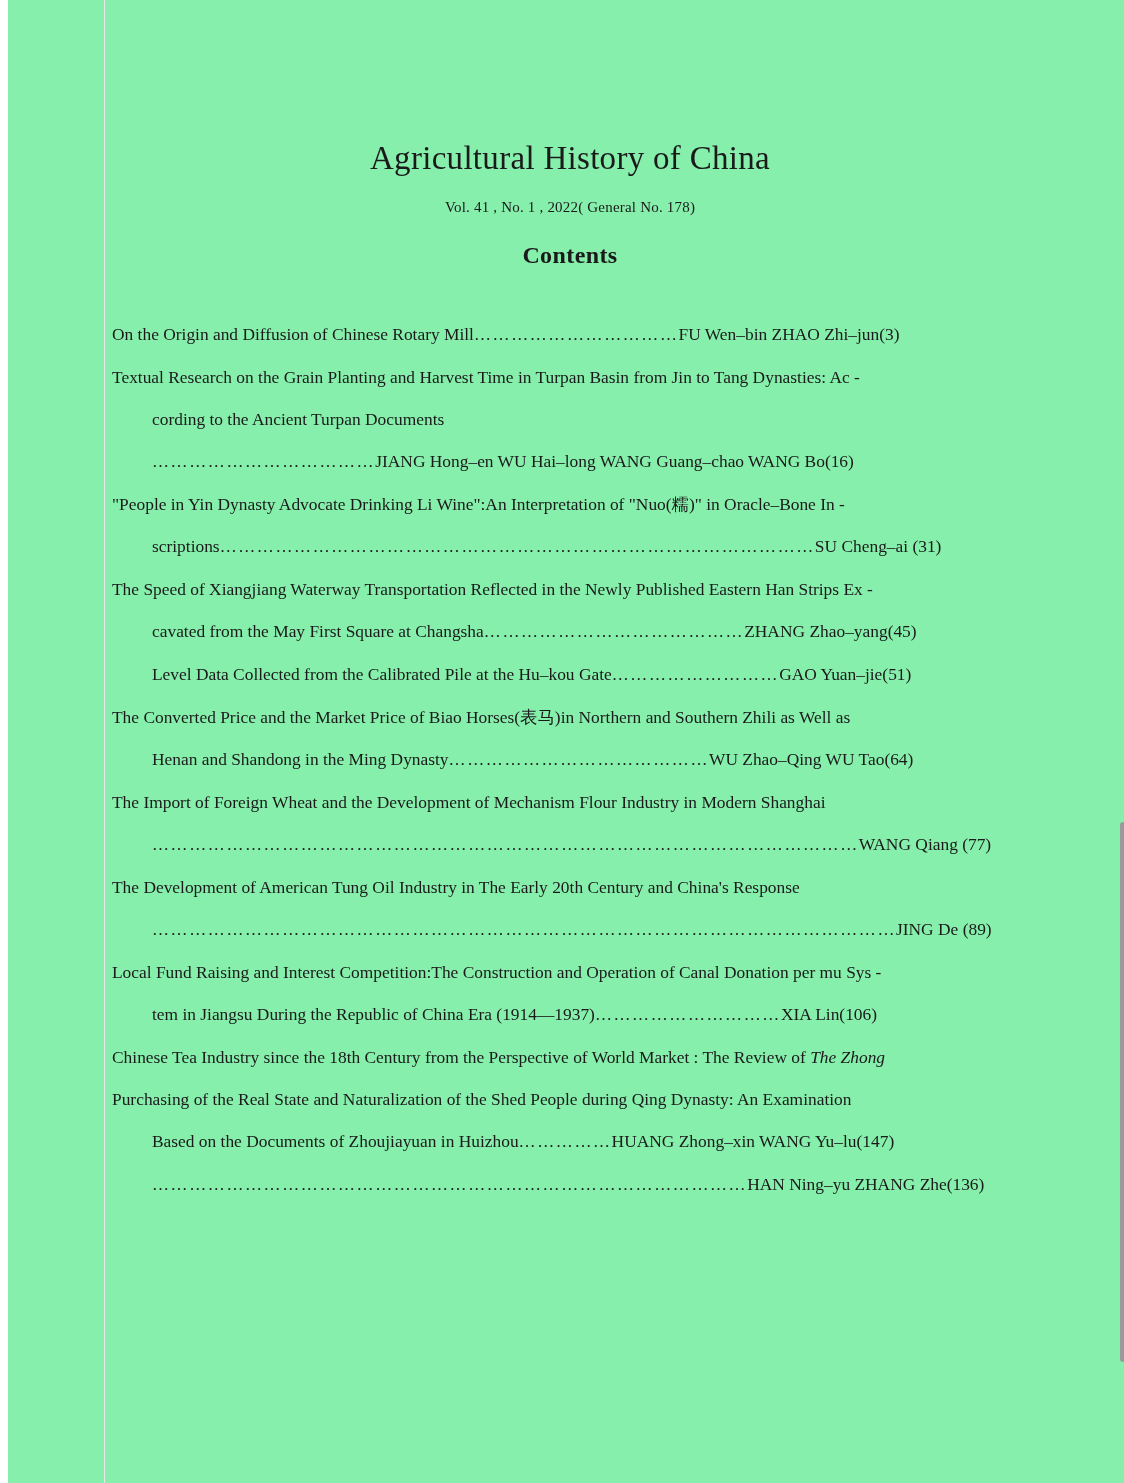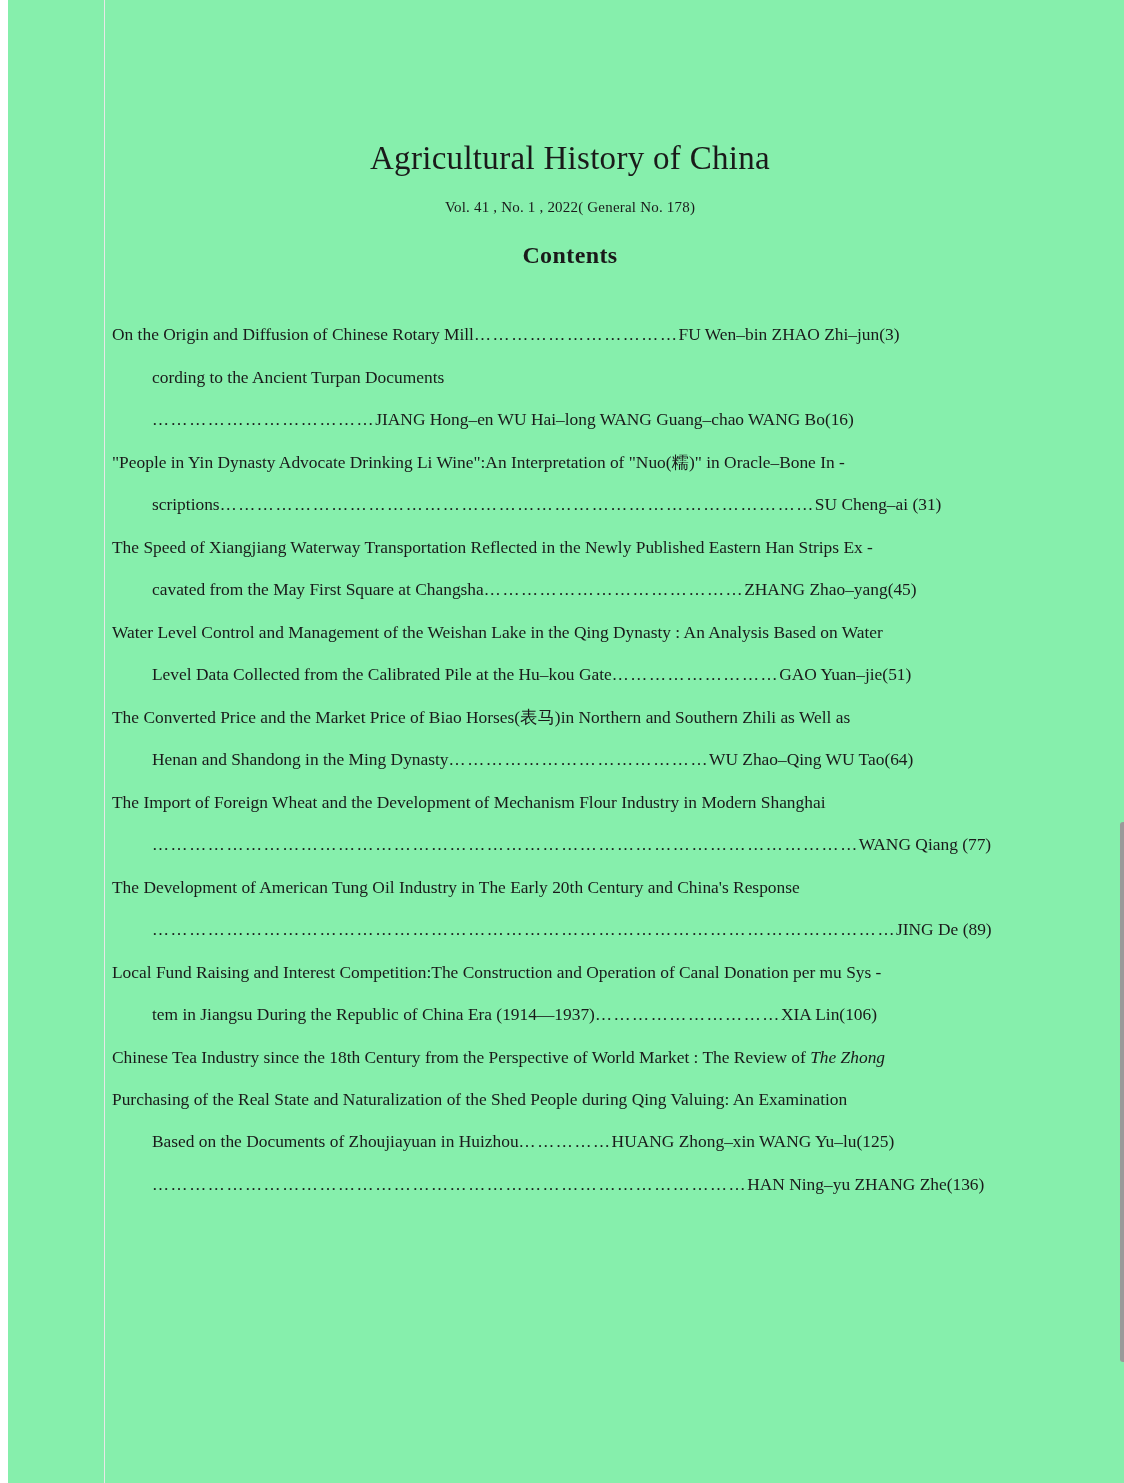--- a/index.html
+++ b/index.html
@@ -90,33 +90,33 @@
 
   <h1 class="journal-title">Agricultural History of China</h1>
   <div class="issue-line">Vol. 41 , No. 1 , 2022( General No. 178)</div>
   <div class="contents-heading">Contents</div>
 
   <div class="toc" id="toc-root">
       <div class="entry">
         <div class="line"><span class="ttl">On the Origin and Diffusion of Chinese Rotary Mill</span><span class="leader">……………………………</span><span class="authors">FU Wen–bin   ZHAO Zhi–jun(3)</span></div>
       </div>
       <div class="entry">
+        <div class="line"><span class="ttl">Textual Research on the Grain Planting and Harvest Time in Turpan Basin from Jin to Tang Dynasties: Ac -</span></div>
         <div class="line indent"><span class="ttl">cording to the Ancient Turpan Documents</span></div>
         <div class="line indent"><span class="leader">………………………………</span><span class="authors">JIANG Hong–en  WU Hai–long  WANG Guang–chao  WANG Bo(16)</span></div>
       </div>
       <div class="entry">
         <div class="line"><span class="ttl">"People in Yin Dynasty Advocate Drinking Li Wine":An Interpretation of "Nuo(糯)" in Oracle–Bone In -</span></div>
         <div class="line indent"><span class="ttl">scriptions</span><span class="leader">……………………………………………………………………………………</span><span class="authors">SU Cheng–ai (31)</span></div>
       </div>
       <div class="entry">
         <div class="line"><span class="ttl">The Speed of Xiangjiang Waterway Transportation Reflected in the Newly Published Eastern Han Strips Ex -</span></div>
         <div class="line indent"><span class="ttl">cavated from the May First Square at Changsha</span><span class="leader">……………………………………</span><span class="authors">ZHANG Zhao–yang(45)</span></div>
       </div>
       <div class="entry">
-        <div class="line"><span class="ttl">Water Level Control and Management of the Weishan Lake in the Qing Dynasty : An Analysis Based on Water</span></div>
         <div class="line indent"><span class="ttl">Level Data Collected from the Calibrated Pile at the Hu–kou Gate</span><span class="leader">………………………</span><span class="authors">GAO Yuan–jie(51)</span></div>
       </div>
       <div class="entry">
         <div class="line"><span class="ttl">The Converted Price and the Market Price of Biao Horses(表马)in Northern and Southern Zhili as Well as</span></div>
         <div class="line indent"><span class="ttl">Henan and Shandong in the Ming Dynasty</span><span class="leader">……………………………………</span><span class="authors">WU Zhao–Qing   WU Tao(64)</span></div>
       </div>
       <div class="entry">
         <div class="line"><span class="ttl">The Import of Foreign Wheat and the Development of Mechanism Flour Industry in Modern Shanghai</span></div>
         <div class="line indent"><span class="leader">……………………………………………………………………………………………………</span><span class="authors">WANG  Qiang  (77)</span></div>
       </div>
@@ -125,22 +125,22 @@
         <div class="line indent"><span class="leader">…………………………………………………………………………………………………………</span><span class="authors">JING  De  (89)</span></div>
       </div>
       <div class="entry">
         <div class="line"><span class="ttl">Local Fund Raising and Interest Competition:The Construction and Operation of Canal Donation per mu Sys -</span></div>
         <div class="line indent"><span class="ttl">tem in Jiangsu During the Republic of China Era (1914—1937)</span><span class="leader">…………………………</span><span class="authors">XIA Lin(106)</span></div>
       </div>
       <div class="entry">
         <div class="line"><span class="ttl">Chinese Tea Industry since the 18th Century from the Perspective of World Market : The Review of </span><span class="ttl ital">The Zhong</span></div>
       </div>
       <div class="entry">
-        <div class="line"><span class="ttl">Purchasing  of  the  Real  State  and  Naturalization  of  the  Shed  People  during  Qing  Valuing:  An  Examination</span></div>
-        <div class="line indent"><span class="ttl">Based on the Documents of Zhoujiayuan in Huizhou</span><span class="leader">……………</span><span class="authors">HUANG Zhong–xin  WANG Yu–lu(125)</span></div>
+        <div class="line"><span class="ttl">Purchasing  of  the  Real  State  and  Naturalization  of  the  Shed  People  during  Qing  Dynasty:  An  Examination</span></div>
+        <div class="line indent"><span class="ttl">Based on the Documents of Zhoujiayuan in Huizhou</span><span class="leader">……………</span><span class="authors">HUANG Zhong–xin  WANG Yu–lu(147)</span></div>
       </div>
       <div class="entry">
         <div class="line indent"><span class="leader">……………………………………………………………………………………</span><span class="authors">HAN Ning–yu   ZHANG Zhe(136)</span></div>
       </div>
     </div>
 
   <div class="scrollbar"></div>
 </div>
 
 </body></html>

